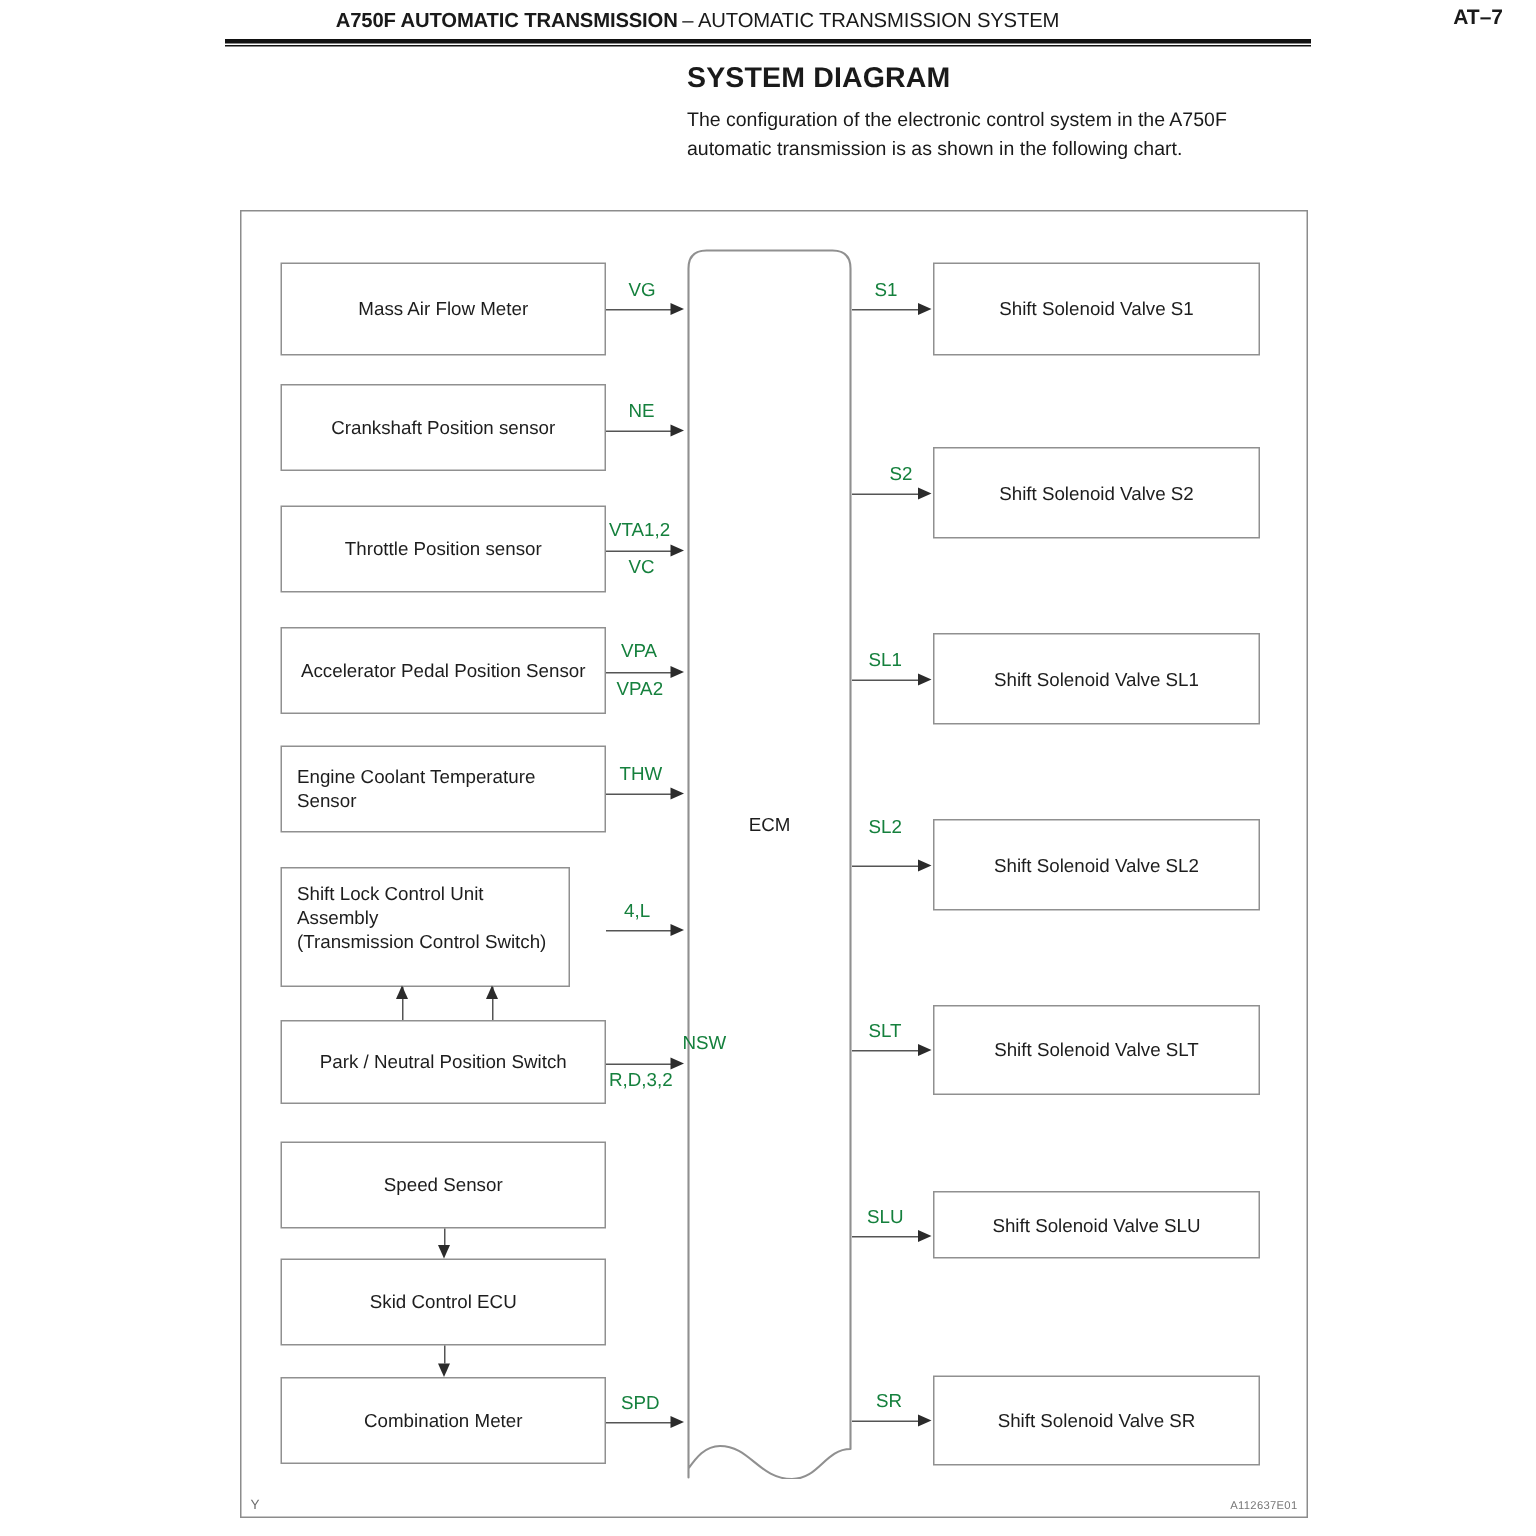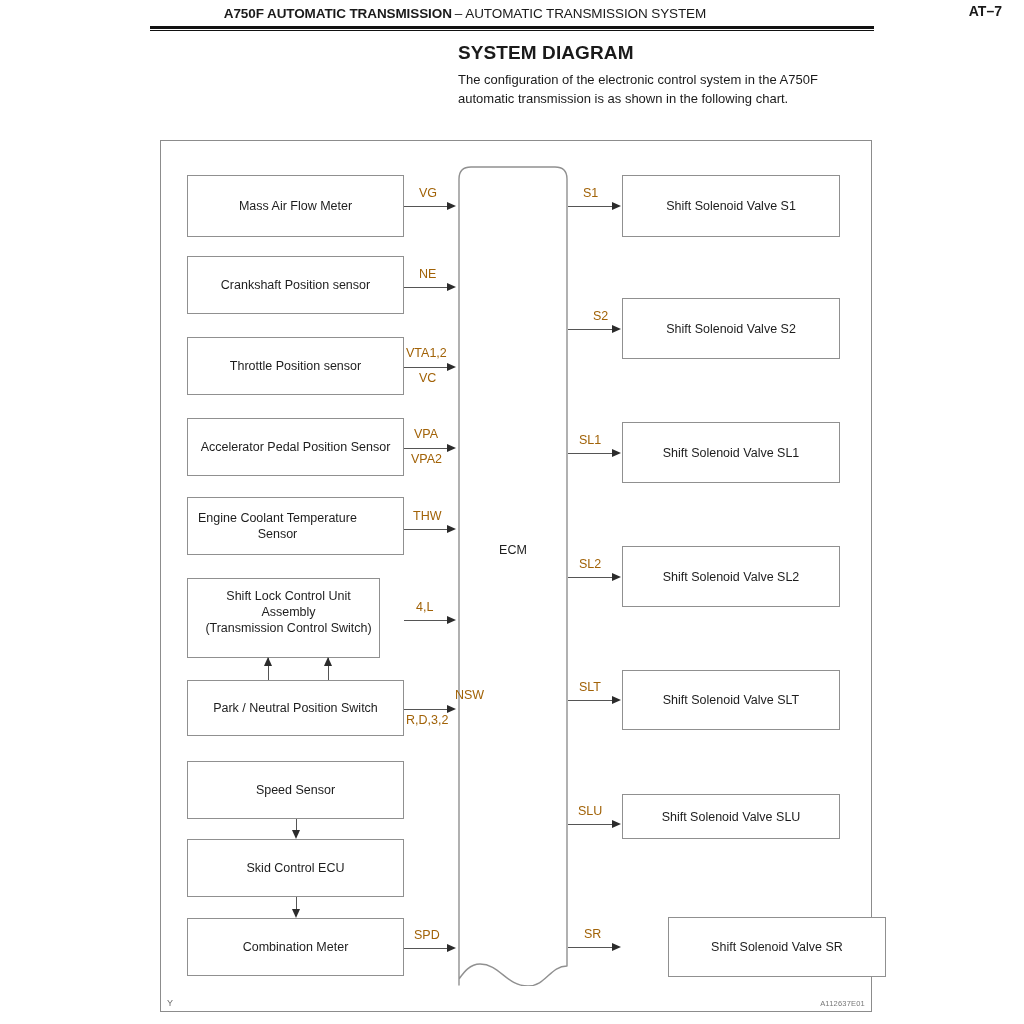--- a/index.html
+++ b/index.html
@@ -123,21 +123,21 @@
     align-items: center;
     font-size: 12.5px;
     color: #1d1d1d;
   }
   .dbox.center-txt {
     justify-content: center;
     text-align: center;
   }
   .dbox.left-txt {
     justify-content: flex-start;
-    text-align: center;
+    text-align: left;
     padding-left: 10px;
   }
   .dbox .box-label {
     display: block;
     line-height: 16px;
   }
 
   
   #ecm-shape {
     position: absolute;
@@ -189,21 +189,21 @@
     width: 0; height: 0;
     border-left: 4.5px solid transparent;
     border-right: 4.5px solid transparent;
     border-bottom: 9px solid #2b2b2b;
   }
 
   
   .sig {
     position: absolute;
     font-size: 12.5px;
-    color: #a16207;
+    color: #15803d;
     white-space: nowrap;
   }
 </style>
 </head>
 <body>
 
 <div id="page-header">
   <div id="header-text">
     <span class="hdr-strong">A750F AUTOMATIC TRANSMISSION</span><span class="hdr-dash">–</span><span class="hdr-rest">AUTOMATIC TRANSMISSION SYSTEM</span>
   </div>
@@ -299,21 +299,21 @@
 </div>
 
 <div class="dbox center-txt" style="left:622px; top:670px; width:218px; height:60px;">
   <span class="box-label">Shift Solenoid Valve SLT</span>
 </div>
 
 <div class="dbox center-txt" style="left:622px; top:794px; width:218px; height:45px;">
   <span class="box-label">Shift Solenoid Valve SLU</span>
 </div>
 
-<div class="dbox center-txt" style="left:622px; top:917px; width:218px; height:60px;margin-left:46px;">
+<div class="dbox center-txt" style="left:622px; top:917px; width:218px; height:60px;">
   <span class="box-label">Shift Solenoid Valve SR</span>
 </div>
 
 <div class="conn conn-h" style="left:404px; top:206px; width:44px;"></div>
 <div class="arrow-right" style="left:447px; top:201.5px;"></div>
 <div class="sig" style="left:419px; top:186px;">VG</div>
 
 <div class="conn conn-h" style="left:404px; top:287px; width:44px;"></div>
 <div class="arrow-right" style="left:447px; top:282.5px;"></div>
 <div class="sig" style="left:419px; top:267px;">NE</div>
@@ -363,21 +363,21 @@
 <div class="conn conn-h" style="left:568px; top:329px; width:45px;"></div>
 <div class="arrow-right" style="left:612px; top:324.5px;"></div>
 <div class="sig" style="left:593px; top:309px;">S2</div>
 
 <div class="conn conn-h" style="left:568px; top:453px; width:45px;"></div>
 <div class="arrow-right" style="left:612px; top:448.5px;"></div>
 <div class="sig" style="left:579px; top:433px;">SL1</div>
 
 <div class="conn conn-h" style="left:568px; top:577px; width:45px;"></div>
 <div class="arrow-right" style="left:612px; top:572.5px;"></div>
-<div class="sig" style="left:579px; top:557px;">SL2</div>
+<div class="sig" style="left:579px; top:544px;">SL2</div>
 
 <div class="conn conn-h" style="left:568px; top:700px; width:45px;"></div>
 <div class="arrow-right" style="left:612px; top:695.5px;"></div>
 <div class="sig" style="left:579px; top:680px;">SLT</div>
 
 <div class="conn conn-h" style="left:568px; top:824px; width:45px;"></div>
 <div class="arrow-right" style="left:612px; top:819.5px;"></div>
 <div class="sig" style="left:578px; top:804px;">SLU</div>
 
 <div class="conn conn-h" style="left:568px; top:947px; width:45px;"></div>

